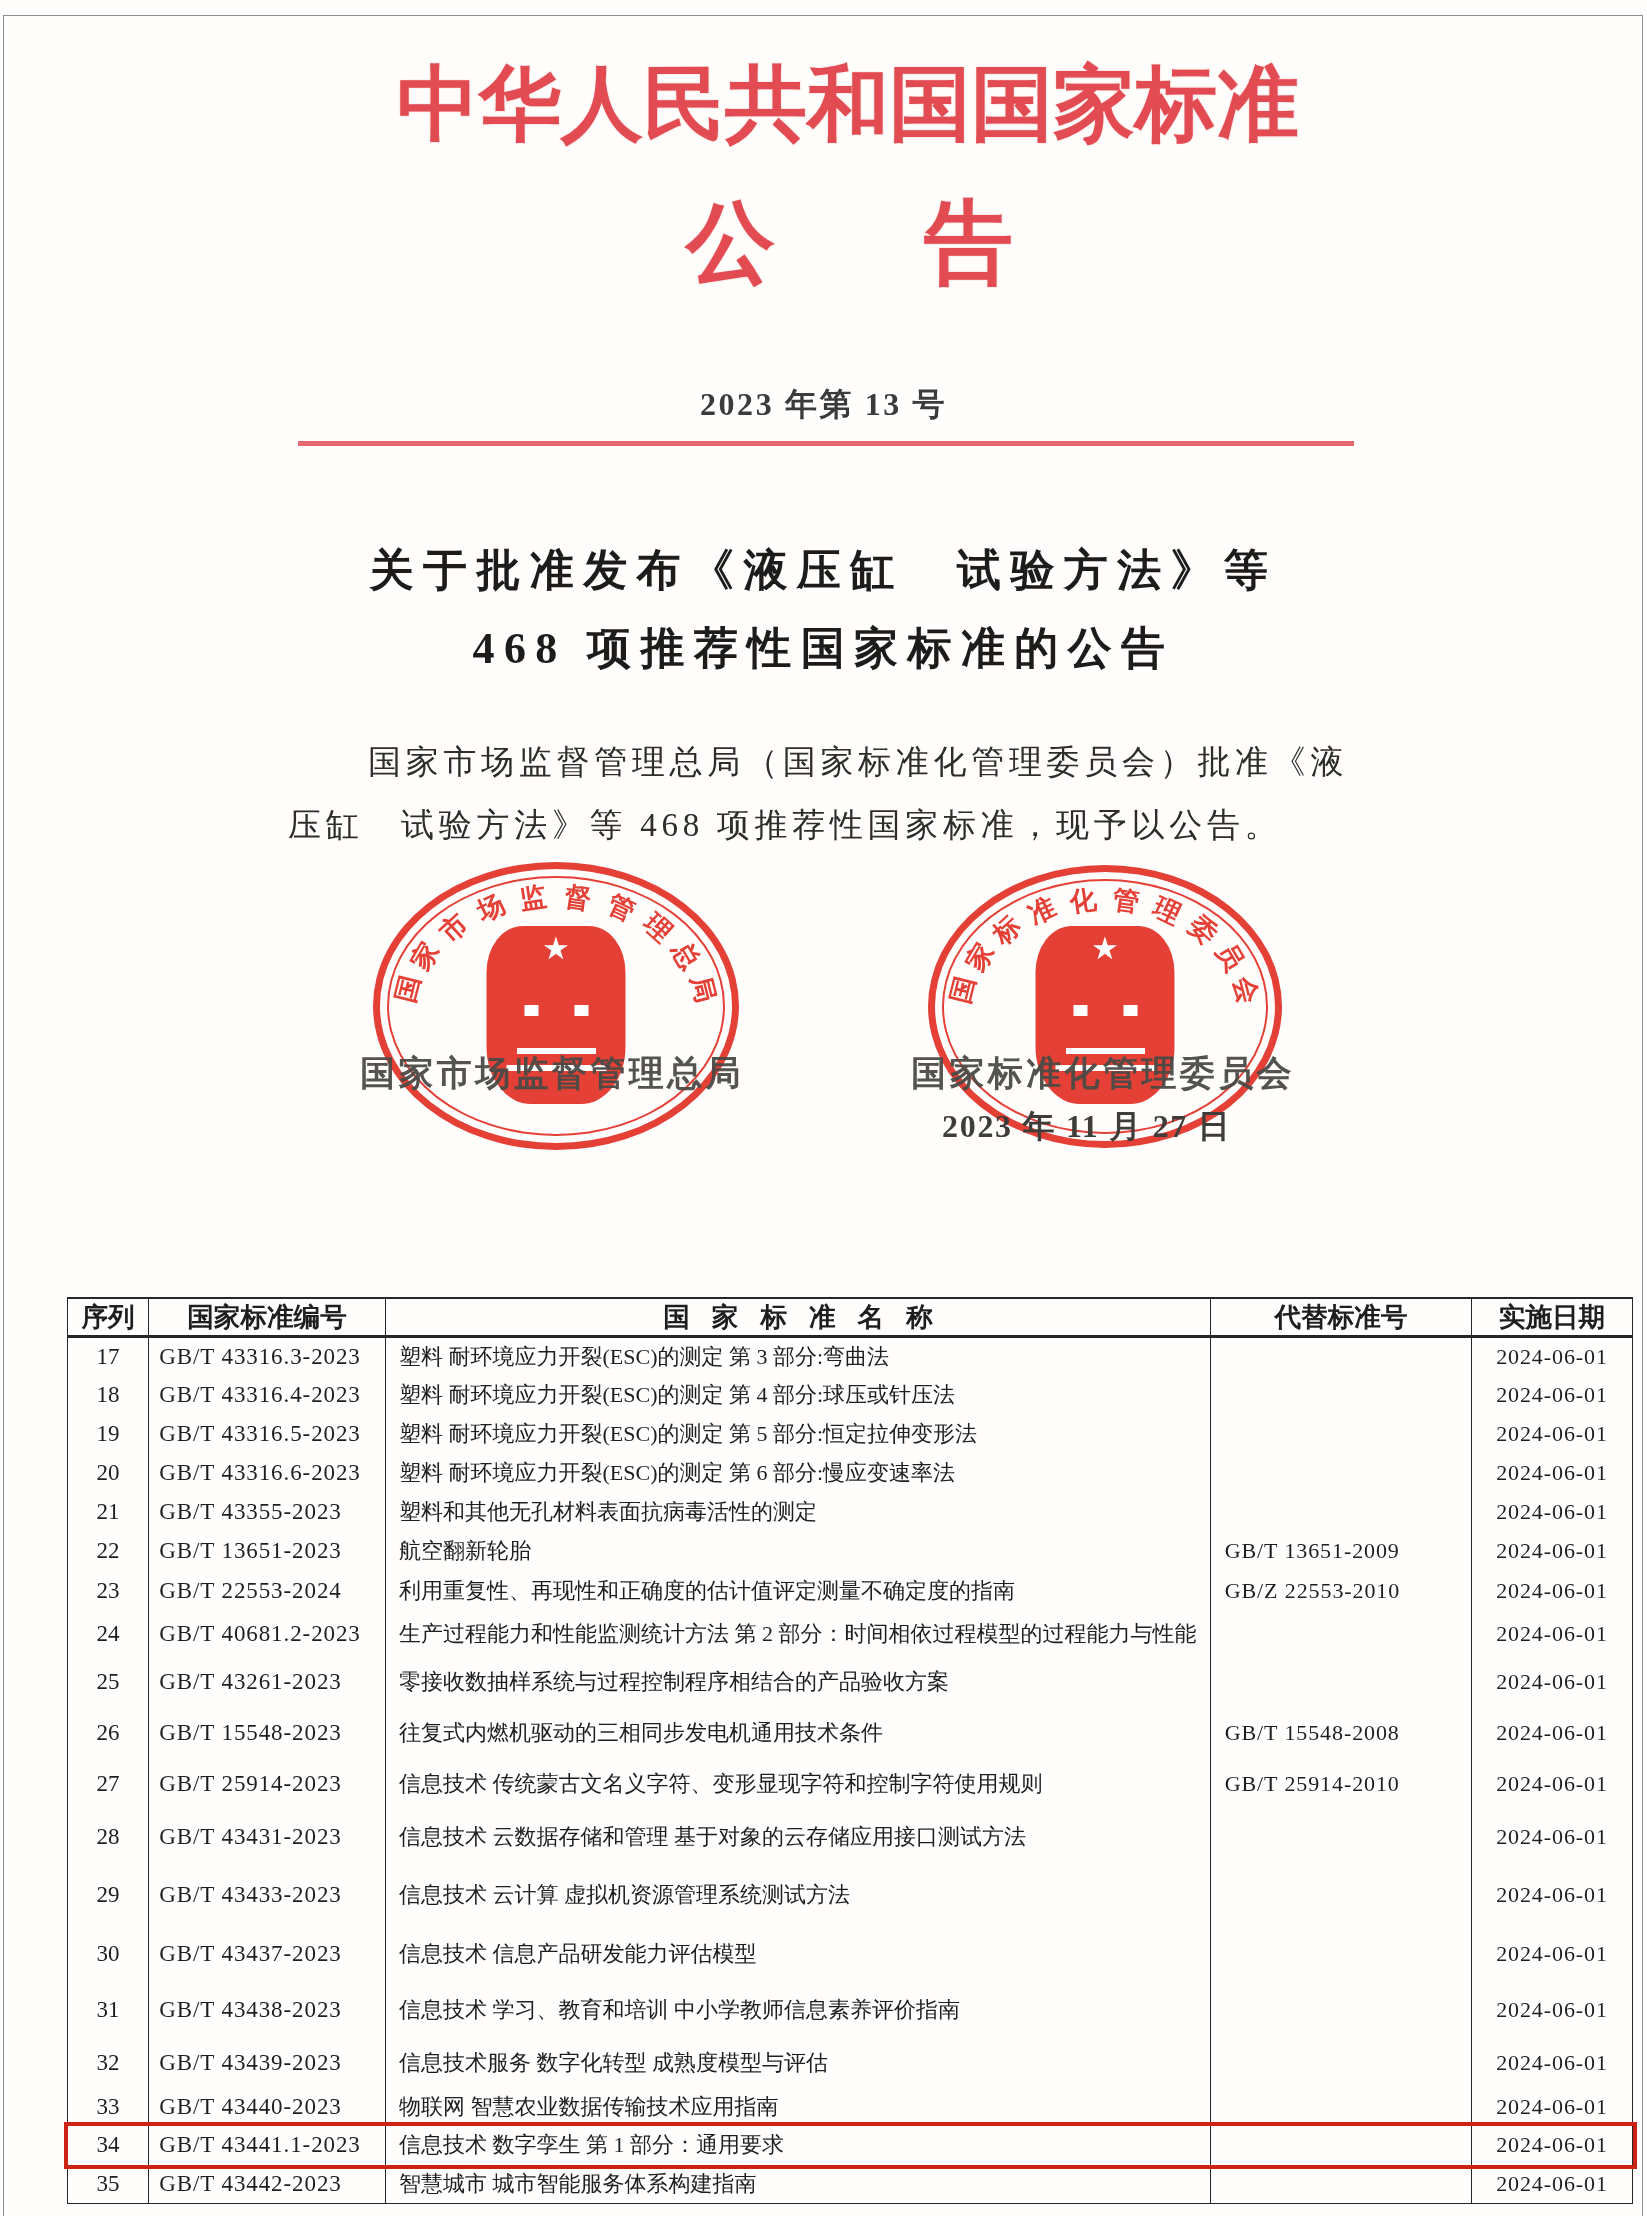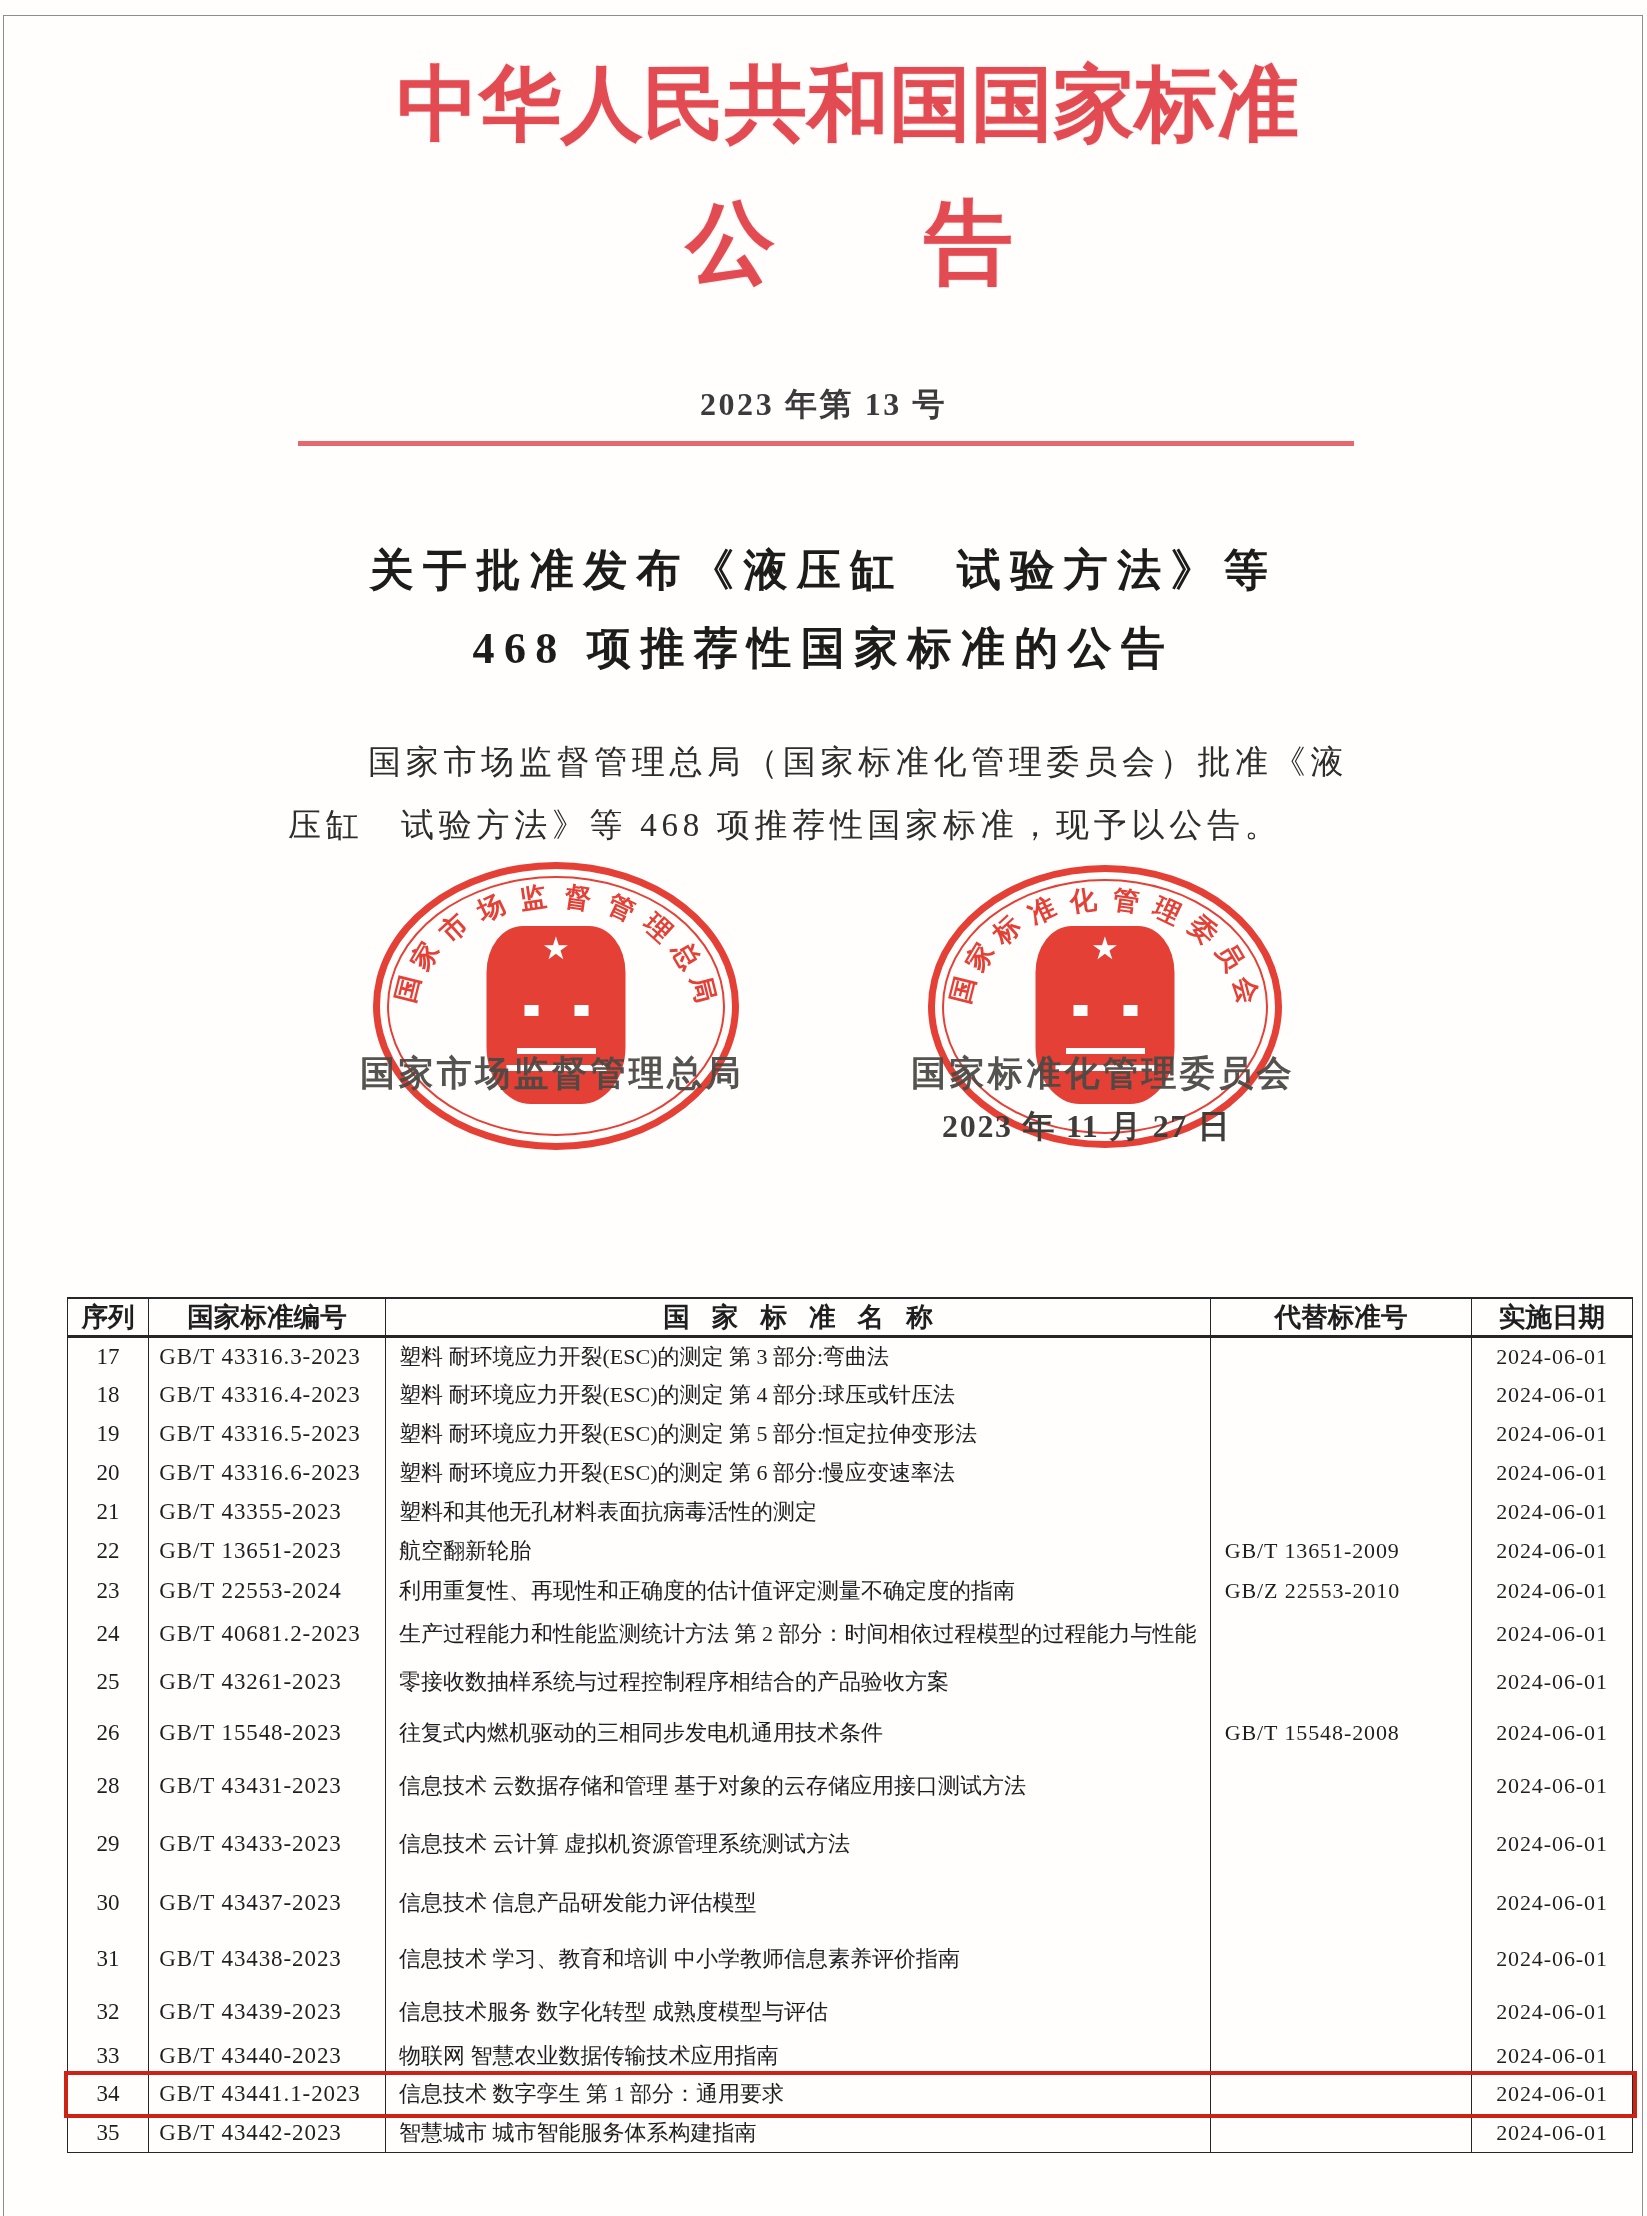--- a/index.html
+++ b/index.html
@@ -258,20 +258,27 @@
           <td class="replaced"></td>
           <td class="date">2024-06-01</td>
         </tr>
         <tr style="height: 51px; font-family: Liberation Serif, serif;">
           <td class="no">26</td>
           <td class="code">GB/T 15548-2023</td>
           <td class="name">往复式内燃机驱动的三相同步发电机通用技术条件</td>
           <td class="replaced">GB/T 15548-2008</td>
           <td class="date">2024-06-01</td>
         </tr>
+        <tr style="height: 51px;">
+          <td class="no">27</td>
+          <td class="code">GB/T 25914-2023</td>
+          <td class="name">信息技术 传统蒙古文名义字符、变形显现字符和控制字符使用规则</td>
+          <td class="replaced">GB/T 25914-2010</td>
+          <td class="date">2024-06-01</td>
+        </tr>
         <tr style="height: 55px;">
           <td class="no">28</td>
           <td class="code">GB/T 43431-2023</td>
           <td class="name">信息技术 云数据存储和管理 基于对象的云存储应用接口测试方法</td>
           <td class="replaced"></td>
           <td class="date">2024-06-01</td>
         </tr>
         <tr style="height: 60px;">
           <td class="no">29</td>
           <td class="code">GB/T 43433-2023</td>

